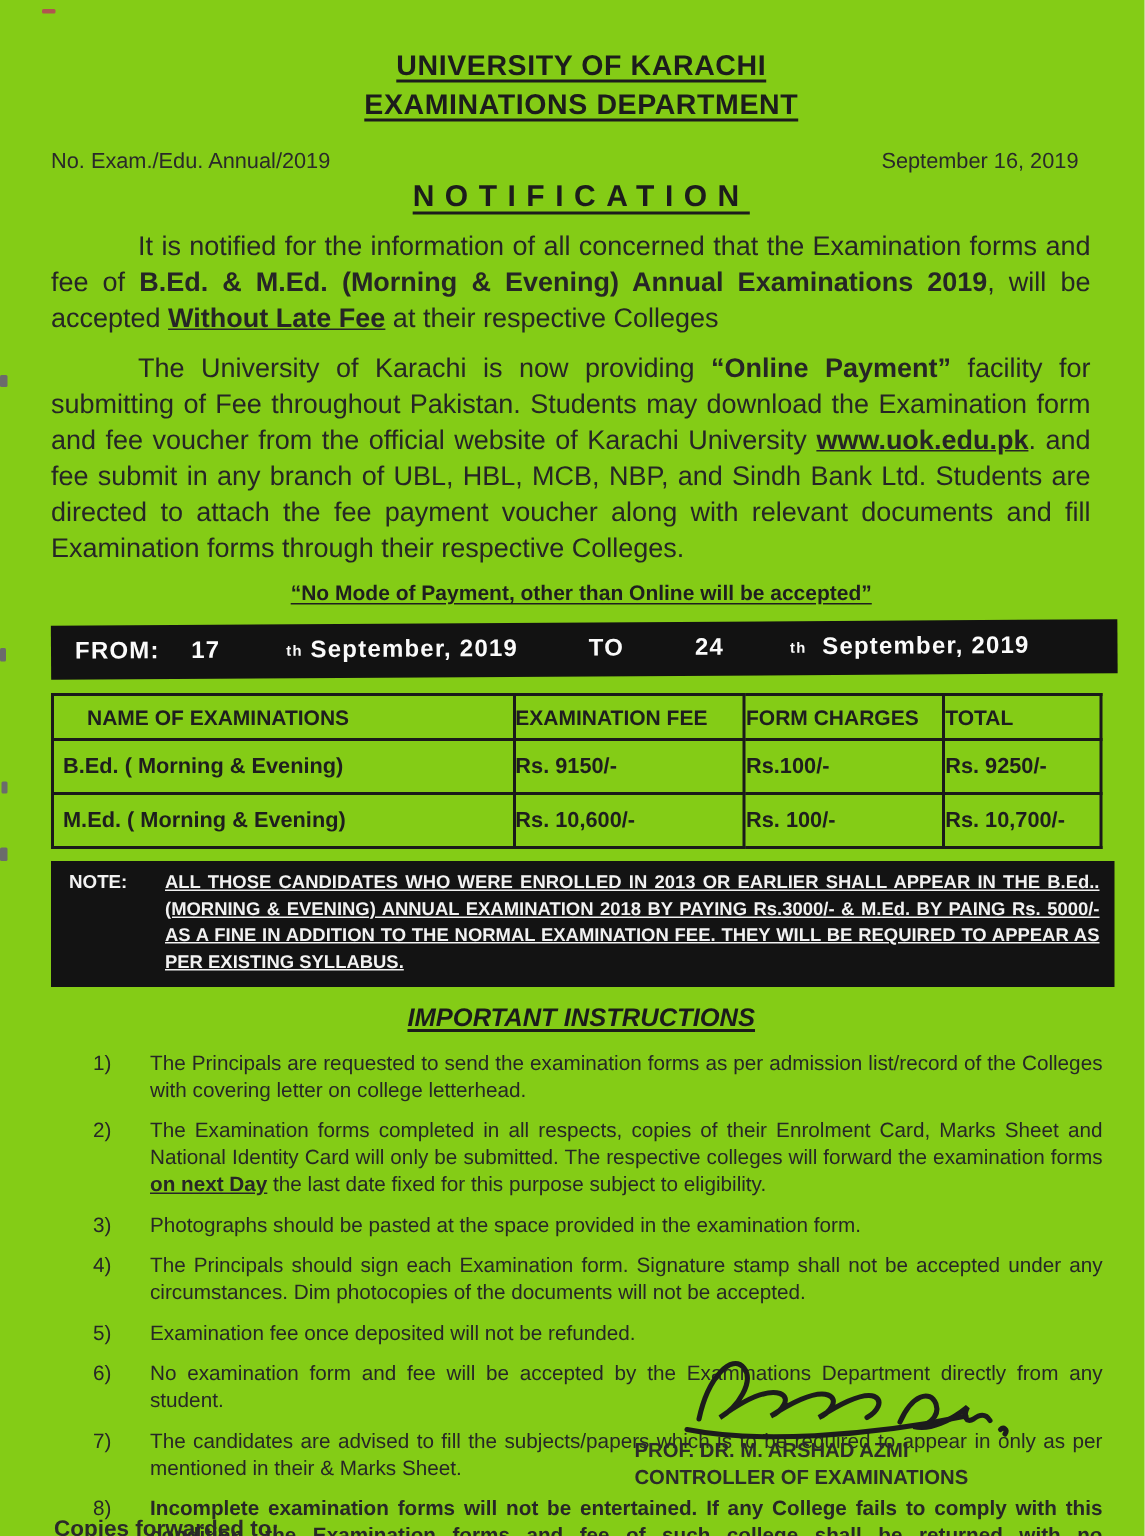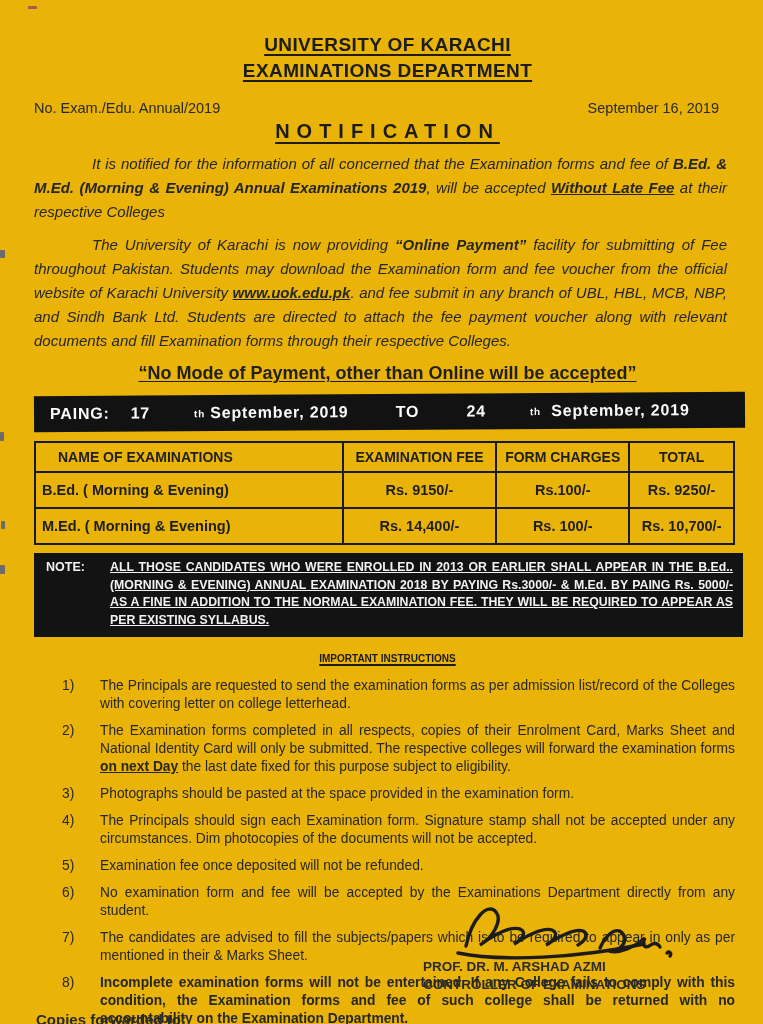--- a/index.html
+++ b/index.html
@@ -1,21 +1,21 @@
 <!DOCTYPE html>
 <html><head>
 <meta charset="utf-8">
 <style>
   * { margin:0; padding:0; box-sizing:border-box; }
   html,body { background:#e8e8e8; }
   .page {
     position:relative;
     width:763px; height:1024px;
     margin:0 auto;
-    background:#eab308;
+    background:#84cc16;
     font-family:"Liberation Sans", sans-serif;
     color:#222;
     overflow:hidden;
     padding:26px 22px 0 34px;
   }
   .b { font-weight:700; }
   .u { text-decoration:underline; }
   .sup { vertical-align:super; font-size:0.62em; font-weight:700;padding-left:44px; }
 
   .title-block { text-align:center; margin-top:6px; }
@@ -37,29 +37,28 @@
   .notif-heading { text-align:center; margin-top:4px; }
   .notif-heading span {
     font-size:20px; font-weight:700; color:#1c1c1c;
     letter-spacing:7px;
     text-decoration:underline;
     text-decoration-thickness:2px;
     text-underline-offset:4px;
   }
   .para {
     margin-top:9px;
-    font-size:15px; line-height:24px;
+    font-size:18px; line-height:24px;
     text-align:justify; text-indent:58px;
     color:#262626;
     padding-right:14px;
-    font-style:italic;
   }
   .payment-note { text-align:center; margin-top:10px; }
   .payment-note span {
-    font-size:18px; font-weight:700; color:#1f1f1f;
+    font-size:14px; font-weight:700; color:#1f1f1f;
     text-decoration:underline; text-underline-offset:2px;
   }
   .date-bar {
     margin-top:10px;
     background:#121212; color:#fafafa;
     height:36px;
     display:flex; align-items:center;
     font-size:16px; font-weight:700;
     letter-spacing:.8px;
     padding:0 16px;
@@ -68,21 +67,21 @@
     margin-right:-4px;
   }
   .fee-table {
     width:calc(100% - 6px);
     margin-top:11px;
     border-collapse:collapse;
   }
   .fee-table th, .fee-table td {
     border:2.5px solid #1a1a1a;
     font-weight:700; color:#1e1e1e;
-    text-align:center;
+    text-align:left;
   }
   .fee-table th { font-size:14px; height:30px; }
   .fee-table td { font-size:14.5px; height:36px; }
   .fee-table th.c-name, .fee-table td.c-name { text-align:left; padding-left:6px; }
   .fee-table th.c-name { padding-left:22px; }
   .c-name { width:44%;border-radius:12px; } .c-fee { width:22%; } .c-form { width:19%; } .c-total { width:15%; }
 
   .note-box {
     margin-top:8px; margin-right:-2px;
     background:#131313; color:#f2f2f2;
@@ -90,22 +89,22 @@
     padding:6px 10px 8px 12px;
   }
   .note-label { font-size:12.5px; font-weight:700; width:64px; flex:none; line-height:17.5px; }
   .note-body {
     flex:1;
     font-size:12.3px; font-weight:600; line-height:17.5px;
     text-align:justify;
   }
   .instr-heading { text-align:center; margin-top:11px; }
   .instr-heading span {
-    font-size:10px; font-weight:700; color:#1b1b1b;
-    text-decoration:underline; text-decoration-thickness:2px; text-underline-offset:2px;
+    font-size:17px; font-weight:700; color:#1b1b1b;
+    text-decoration:underline; text-decoration-thickness:2px; text-underline-offset:2px;font-style:italic;
   }
   .instr-list { margin-top:11px; padding:0 6px 0 28px; }
   .instr-item {
     display:flex;
     font-size:13.8px; line-height:18px; color:#272727;
     margin-bottom:9px;
   }
   .instr-num { width:38px; flex:none; }
   .instr-text { flex:1; text-align:justify; }
 
@@ -149,41 +148,41 @@
     <span>NOTIFICATION</span>
   </div>
 
   <p class="para"><span>It is notified for the information of all concerned that the Examination forms and fee of </span><span class="b">B.Ed. &amp; M.Ed. (Morning &amp; Evening) Annual Examinations 2019</span><span>, will be accepted </span><span class="b u">Without Late Fee</span><span> at their respective Colleges</span></p>
   <p class="para"><span>The University of Karachi is now providing </span><span class="b">“Online Payment”</span><span> facility for submitting of Fee throughout Pakistan. Students may download the Examination form and fee voucher from the official website of Karachi University </span><span class="b u">www.uok.edu.pk</span><span>. and fee submit in any branch of UBL, HBL, MCB, NBP, and Sindh Bank Ltd. Students are directed to attach the fee payment voucher along with relevant documents and fill Examination forms through their respective Colleges.</span></p>
 
   <div class="payment-note">
     <span>“No Mode of Payment, other than Online will be accepted”</span>
   </div>
 
-  <div class="date-bar"><span>PAING:</span><span>    </span><span>17</span><span class="sup">th</span><span> September, 2019</span><span>         TO         </span><span>24</span><span class="sup">th</span><span>  September, 2019</span></div>
+  <div class="date-bar"><span>FROM:</span><span>    </span><span>17</span><span class="sup">th</span><span> September, 2019</span><span>         TO         </span><span>24</span><span class="sup">th</span><span>  September, 2019</span></div>
 
   <table class="fee-table">
     <thead>
       <tr>
         <th class="c-name">NAME OF EXAMINATIONS</th>
         <th class="c-fee">EXAMINATION FEE</th>
         <th class="c-form">FORM CHARGES</th>
         <th class="c-total">TOTAL</th>
       </tr>
     </thead>
     <tbody>
       <tr>
         <td class="c-name">B.Ed. ( Morning &amp; Evening)</td>
         <td class="c-fee">Rs. 9150/-</td>
         <td class="c-form">Rs.100/-</td>
         <td class="c-total">Rs. 9250/-</td>
       </tr>
       <tr>
         <td class="c-name">M.Ed. ( Morning &amp; Evening)</td>
-        <td class="c-fee">Rs. 14,400/-</td>
+        <td class="c-fee">Rs. 10,600/-</td>
         <td class="c-form">Rs. 100/-</td>
         <td class="c-total">Rs. 10,700/-</td>
       </tr>
     </tbody>
   </table>
 
   <div class="note-box">
     <span class="note-label">NOTE:</span>
     <span class="note-body"><span class="u">ALL THOSE CANDIDATES WHO WERE ENROLLED IN 2013 OR EARLIER SHALL APPEAR IN THE B.Ed.. (MORNING &amp; EVENING) ANNUAL EXAMINATION 2018 BY PAYING Rs.3000/- &amp; M.Ed. BY PAING Rs. 5000/-  AS A FINE IN ADDITION TO THE NORMAL EXAMINATION FEE. THEY WILL BE REQUIRED TO APPEAR AS PER EXISTING SYLLABUS.</span></span>
   </div>

